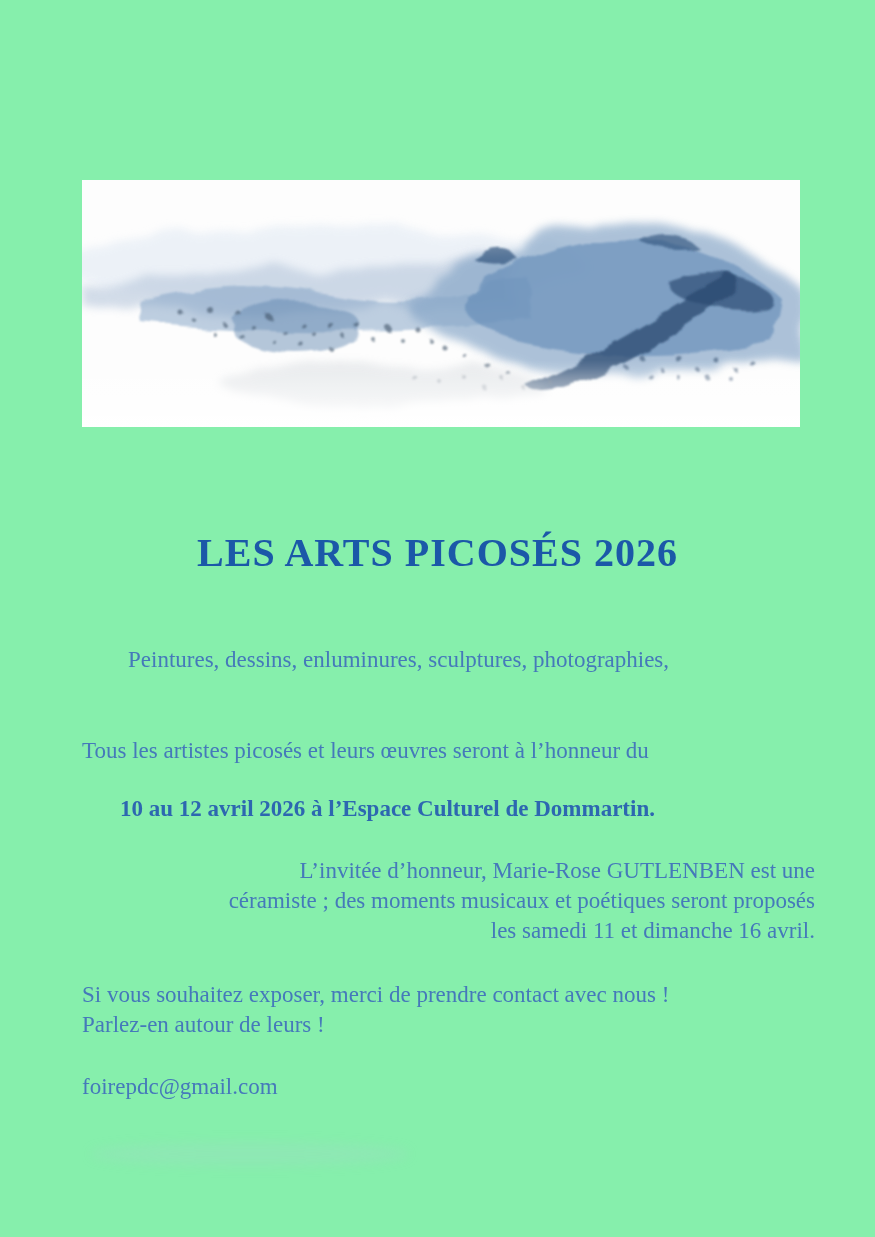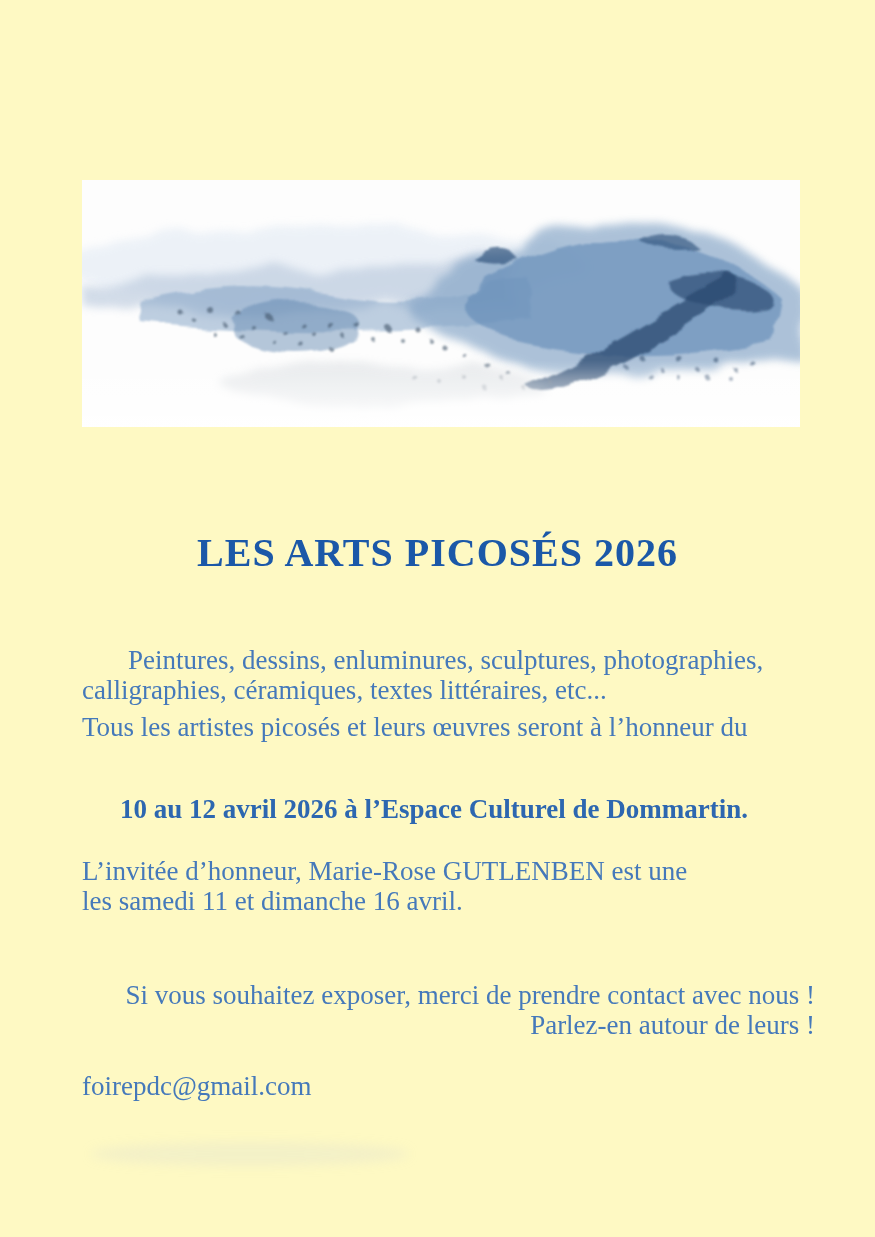--- a/index.html
+++ b/index.html
@@ -1,47 +1,47 @@
 <!DOCTYPE html>
 <html><head>
 <meta charset="utf-8">
 <style>
   html,body { margin:0; padding:0; background:#ffffff; }
   .page {
     position:relative;
     width:875px; height:1237px;
-    background:#fef9c3;
+    background:#86efac;
     overflow:hidden;
     font-family:"Liberation Serif","DejaVu Serif",serif;
   }
   .artwork {
     position:absolute; left:82px; top:180px;
     width:718px; height:247px;
     background:#fdfdfc;
   }
   .artwork svg { display:block; width:100%; height:100%; }
   .title {
     position:absolute; top:529px; left:0; width:100%;
     text-align:center;
     font-size:40px; font-weight:bold; letter-spacing:1px;
     color:#1b58a8;
     white-space:nowrap;
   }
   .body-text {
     position:absolute; left:82px; right:60px;
-    font-size:27px; line-height:30px;
+    font-size:23px; line-height:30px;
     color:#4579ba;
   }
   .body-text .line { white-space:nowrap; }
   .indent-line { padding-left:46px; }
   .p-intro   { top:645px; }
-  .p-honor   { top:712px; }
+  .p-honor   { top:736px; }
   .p-date    { top:794px; left:120px; font-weight:bold; color:#2d67b0; }
-  .p-guest   { top:856px; }
-  .p-cta     { top:980px;text-align:right; }
+  .p-guest   { top:856px;text-align:right; }
+  .p-cta     { top:980px; }
   .p-footer  { top:1071px; line-height:31px; }
   .bottom-smudge {
     position:absolute; left:90px; top:1142px;
     width:320px; height:24px;
     background:rgba(185,202,222,0.16);
     border-radius:50%;
     filter:blur(6px);
   }
 </style>
 </head>
@@ -138,33 +138,33 @@
 
       <ellipse cx="300" cy="205" rx="160" ry="22" fill="#aab3bc" opacity="0.25" filter="url(#soft)"></ellipse>
       <rect x="0" y="180" width="718" height="67" fill="url(#fade)" opacity="0.9"></rect>
     </svg>
   </div>
 
   <div class="title">LES ARTS PICOSÉS 2026</div>
 
   <div class="body-text p-intro">
     <div class="line indent-line">Peintures, dessins, enluminures, sculptures, photographies,</div>
-    <div class="line">calligraphies, céramiques, textes littéraires, etc...</div>
   </div>
 
   <div class="body-text p-honor">
     <div class="line">Tous les artistes picosés et leurs œuvres seront à l’honneur du</div>
   </div>
 
   <div class="body-text p-date">
     <div class="line">10 au 12 avril 2026 à l’Espace Culturel de Dommartin.</div>
   </div>
 
   <div class="body-text p-guest">
     <div class="line">L’invitée d’honneur, Marie-Rose GUTLENBEN est une</div>
+    <div class="line">céramiste ; des moments musicaux et poétiques seront proposés</div>
     <div class="line">les samedi 11 et dimanche 16 avril.</div>
   </div>
 
   <div class="body-text p-cta">
     <div class="line">Si vous souhaitez exposer, merci de prendre contact avec nous !</div>
     <div class="line">Parlez-en autour de leurs !</div>
   </div>
 
   <div class="body-text p-footer">
     <div class="line">foirepdc@gmail.com</div>

